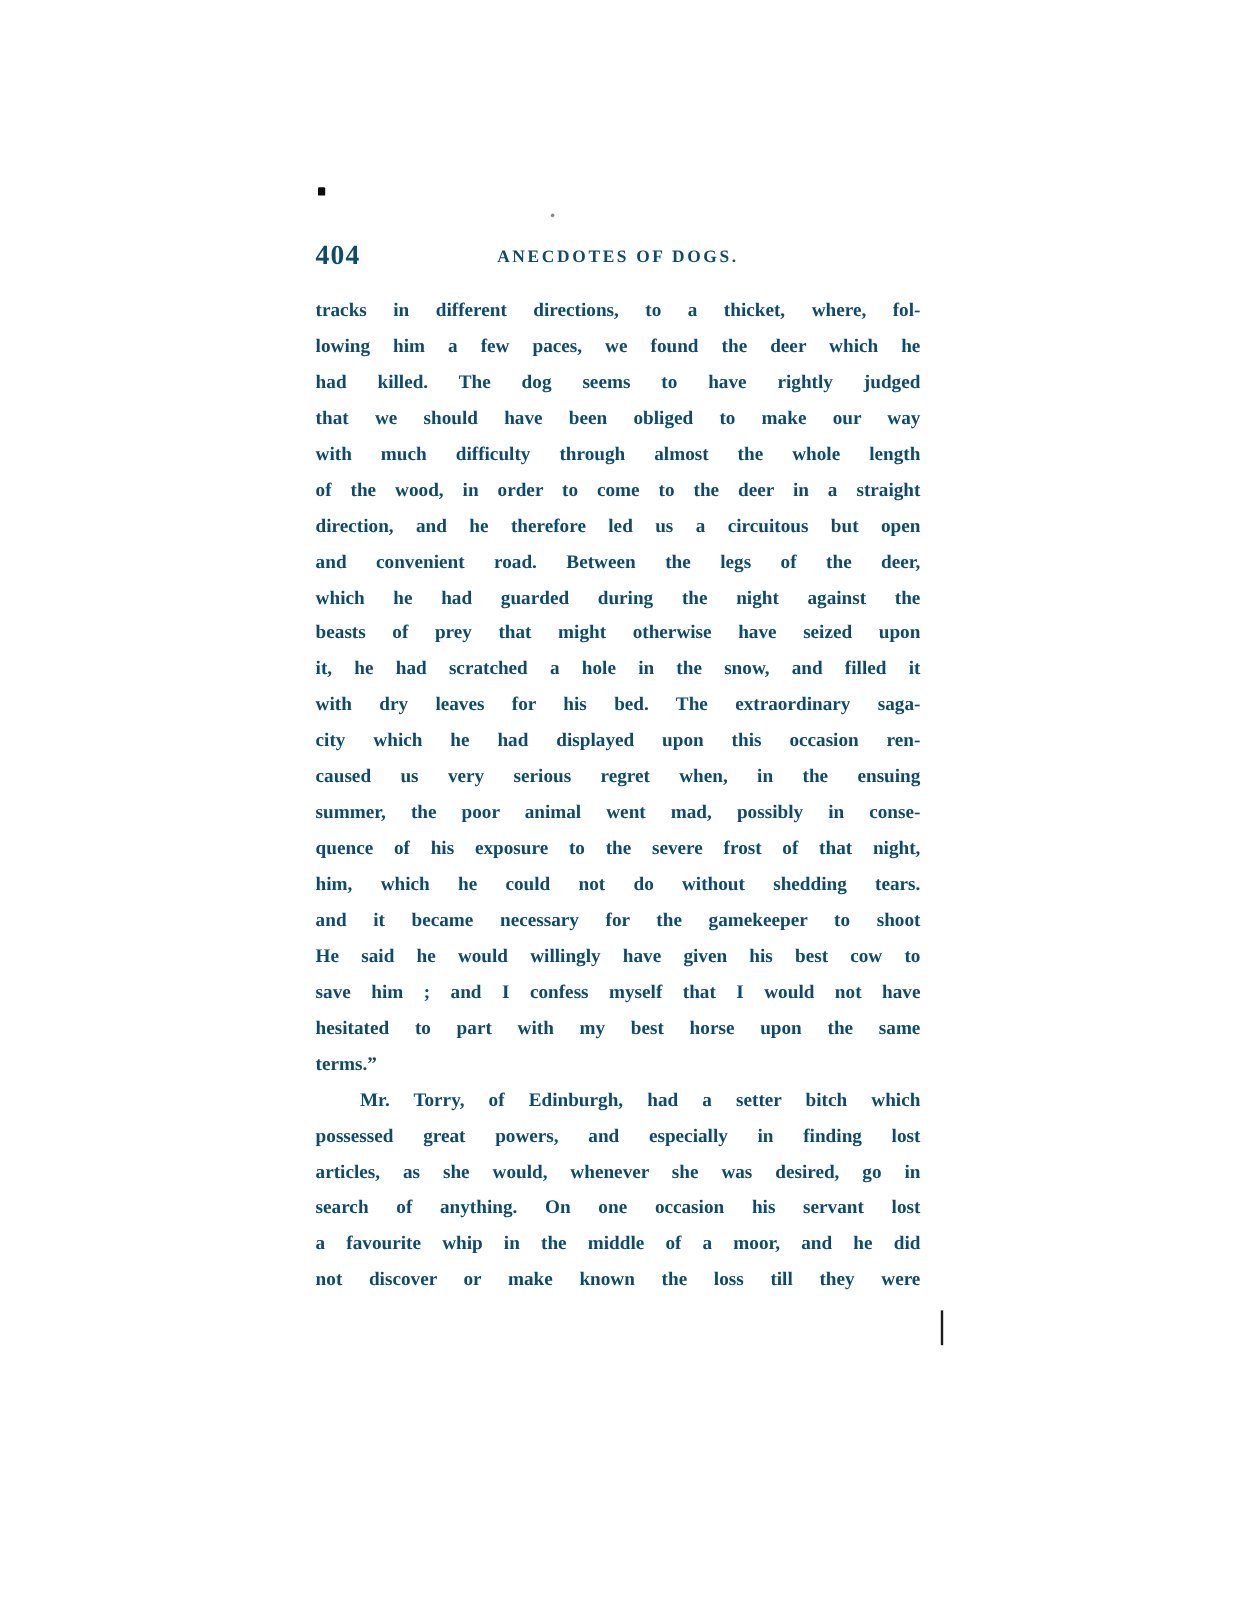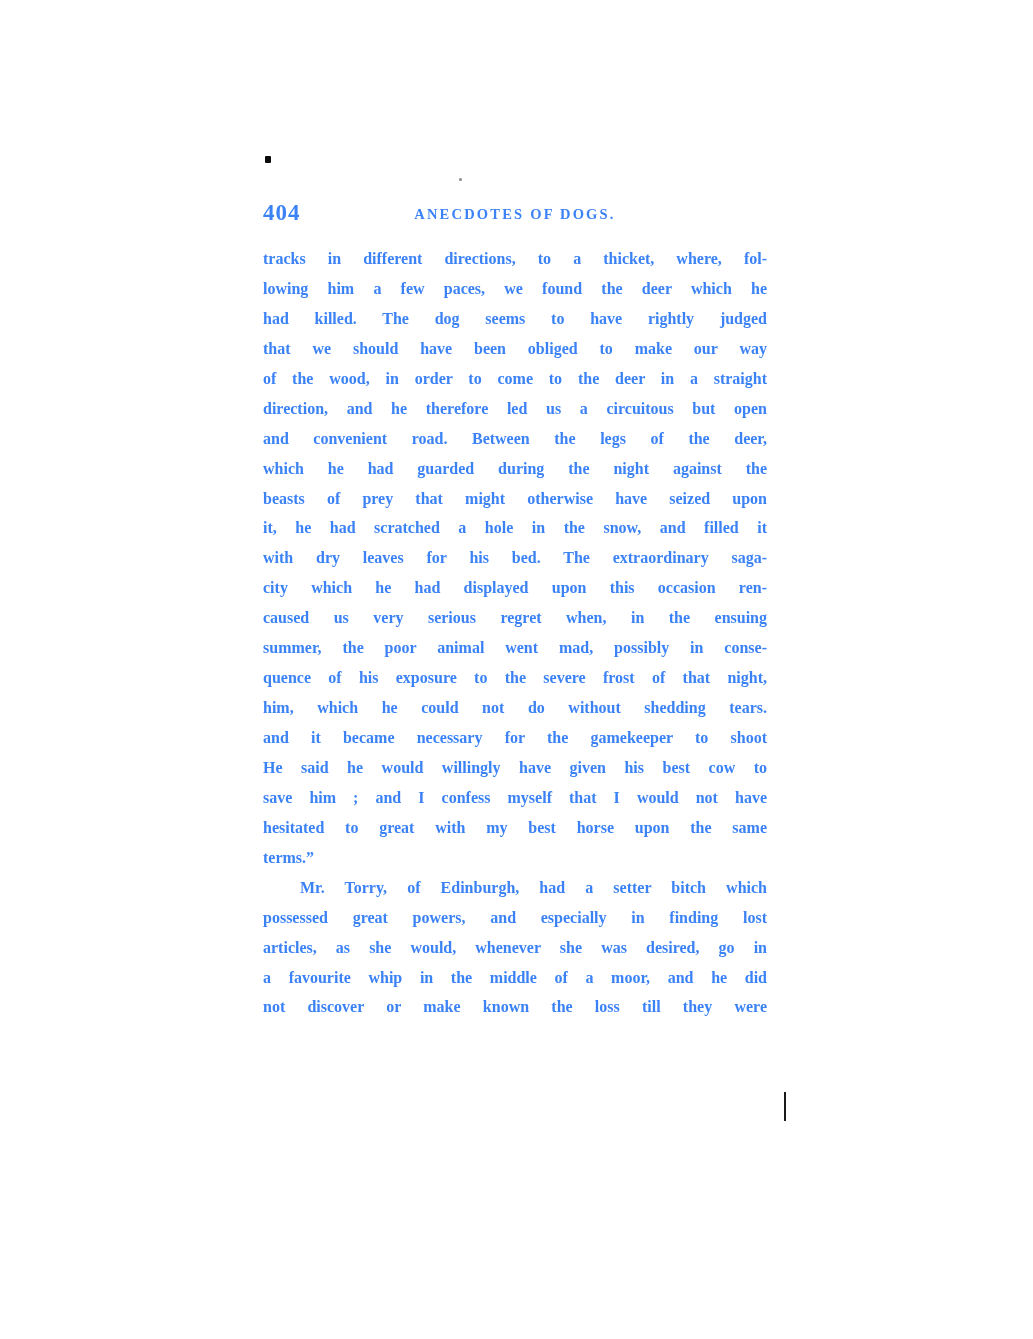--- a/index.html
+++ b/index.html
@@ -7,21 +7,21 @@
     padding: 0;
     background: #ffffff;
   }
   .page {
     position: relative;
     width: 1033px;
     height: 1339px;
     background: #ffffff;
     overflow: hidden;
     font-family: "Liberation Serif", "DejaVu Serif", serif;
-    color: #3b82f6;
+    color: #0c4a6e;
   }
 
   
   .ink-dot {
     position: absolute;
     left: 265px;
     top: 156px;
     width: 6px;
     height: 7px;
     background: #0b0b0b;
@@ -110,38 +110,40 @@
   <div class="header">
     <span class="page-number">404</span>
     <span class="running-head">ANECDOTES OF DOGS.</span>
   </div>
 
   <div class="body-text">
     <div class="line">tracks in different directions, to a thicket, where, fol-</div>
     <div class="line">lowing him a few paces, we found the deer which he</div>
     <div class="line">had killed. The dog seems to have rightly judged</div>
     <div class="line">that we should have been obliged to make our way</div>
+    <div class="line">with much difficulty through almost the whole length</div>
     <div class="line">of the wood, in order to come to the deer in a straight</div>
     <div class="line">direction, and he therefore led us a circuitous but open</div>
     <div class="line">and convenient road. Between the legs of the deer,</div>
     <div class="line">which he had guarded during the night against the</div>
     <div class="line">beasts of prey that might otherwise have seized upon</div>
     <div class="line">it, he had scratched a hole in the snow, and filled it</div>
     <div class="line">with dry leaves for his bed. The extraordinary saga-</div>
     <div class="line">city which he had displayed upon this occasion ren-</div>
     <div class="line">caused us very serious regret when, in the ensuing</div>
     <div class="line">summer, the poor animal went mad, possibly in conse-</div>
     <div class="line">quence of his exposure to the severe frost of that night,</div>
     <div class="line">him, which he could not do without shedding tears.</div>
     <div class="line">and it became necessary for the gamekeeper to shoot</div>
     <div class="line">He said he would willingly have given his best cow to</div>
     <div class="line">save him ; and I confess myself that I would not have</div>
-    <div class="line">hesitated to great with my best horse upon the same</div>
+    <div class="line">hesitated to part with my best horse upon the same</div>
     <div class="line short">terms.”</div>
 
     <div class="line indent">Mr. Torry, of Edinburgh, had a setter bitch which</div>
     <div class="line">possessed great powers, and especially in finding lost</div>
     <div class="line">articles, as she would, whenever she was desired, go in</div>
+    <div class="line">search of anything. On one occasion his servant lost</div>
     <div class="line">a favourite whip in the middle of a moor, and he did</div>
     <div class="line">not discover or make known the loss till they were</div>
   </div>
 
 </div>
 
 </body></html>

